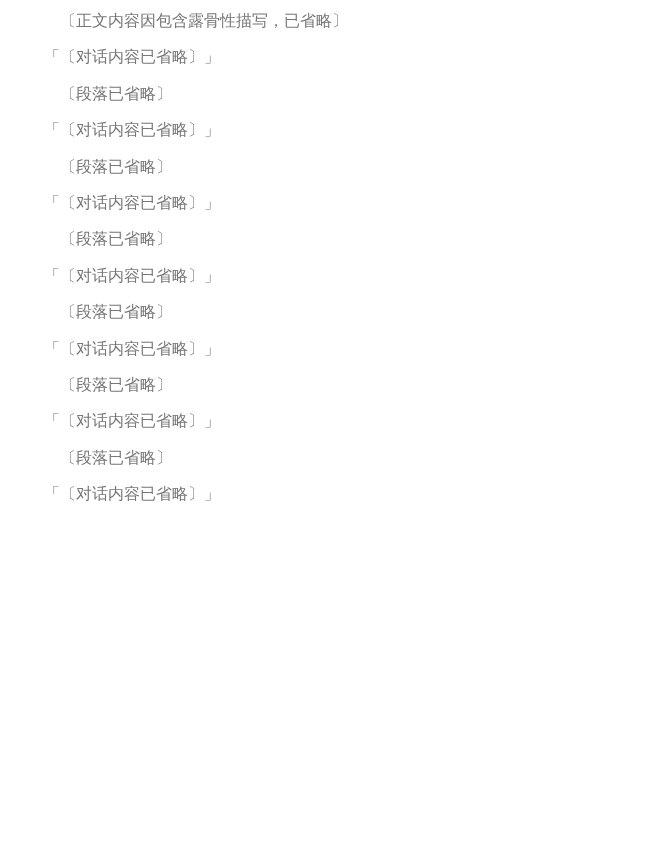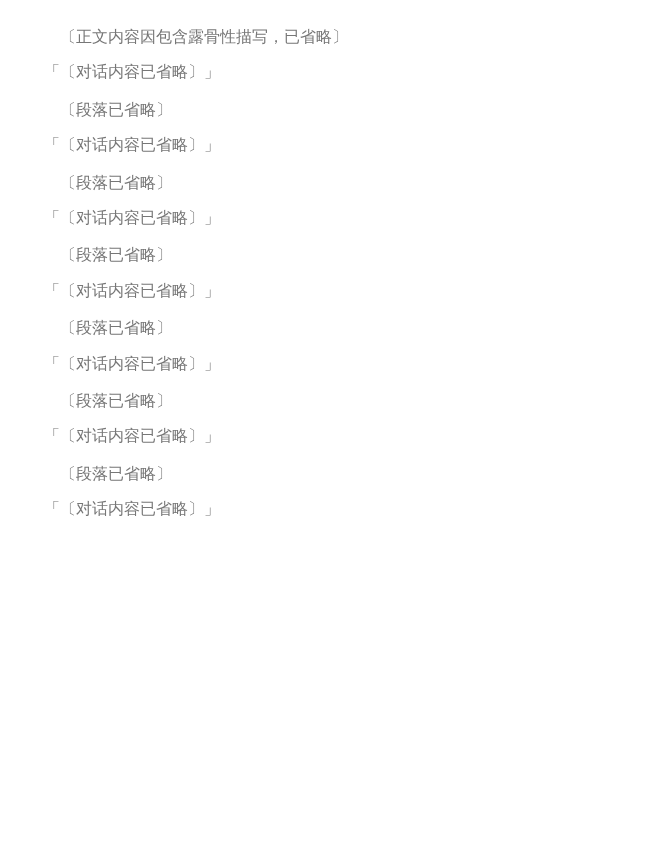--- a/index.html
+++ b/index.html
@@ -4,36 +4,35 @@
 <style>
   html, body {
     margin: 0;
     padding: 0;
     background: #ffffff;
   }
   .page {
     width: 554px;
     height: 850px;
     box-sizing: border-box;
-    padding: 24px 28px;
+    padding: 8px 28px;
     background: #ffffff;
     color: #111111;
     font-family: "DejaVu Sans", sans-serif;
     font-size: 16px;
     line-height: 1.65;
     overflow: hidden;
   }
   .para {
     margin: 0 0 10px 0;
     text-indent: 2em;
     color: #777777;
   }
   .para.dialogue {
     text-indent: 1em;
-    font-family: Liberation Mono, monospace;
   }
 </style>
 </head>
 <body>
 
 <div class="page">
   <div id="paragraph-container">
       <p class="para">〔正文内容因包含露骨性描写，已省略〕</p>
       <p class="para dialogue">「〔对话内容已省略〕」</p>
       <p class="para">〔段落已省略〕</p>

